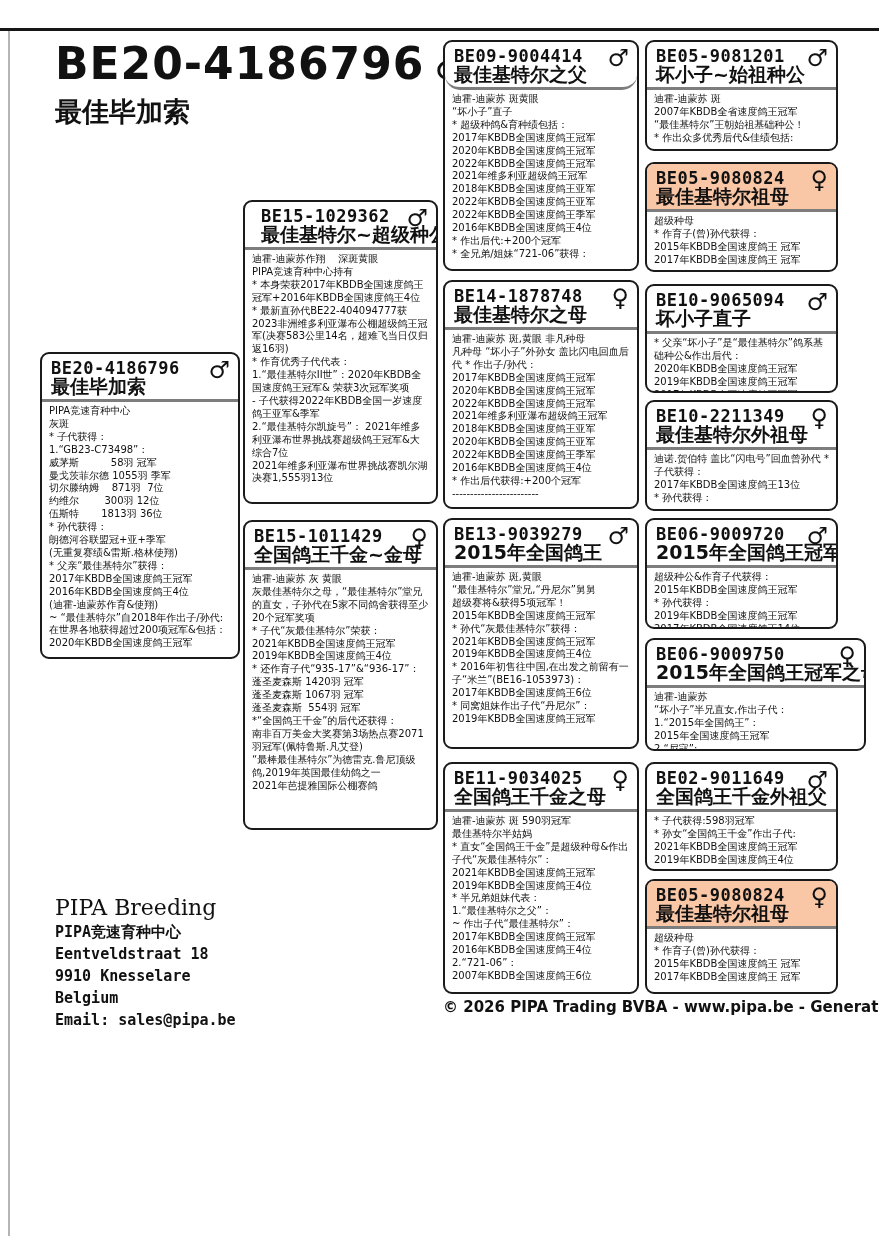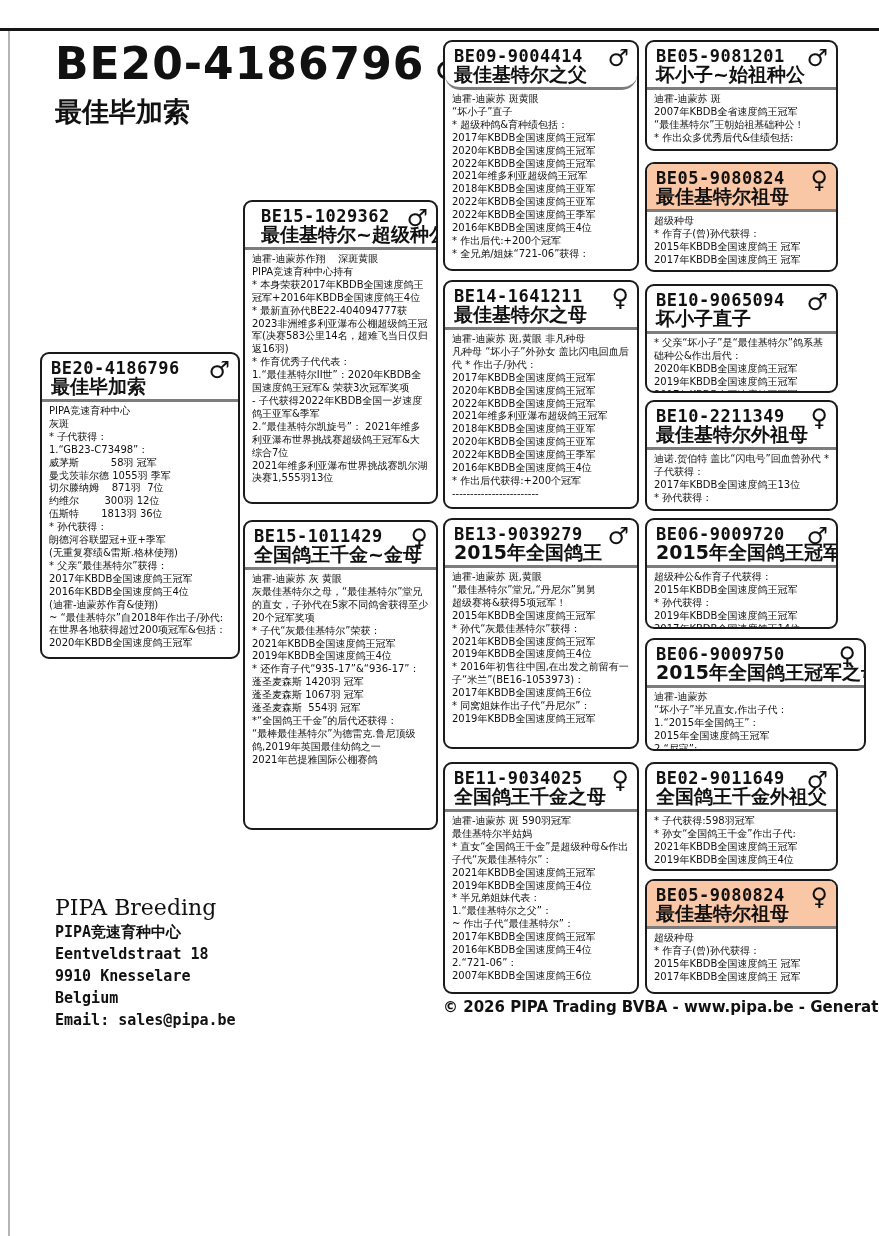--- a/index.html
+++ b/index.html
@@ -122,20 +122,21 @@
           <div class="pline">迪霍-迪蒙苏 灰 黄眼</div>
           <div class="pline">灰最佳基特尔之母，“最佳基特尔”堂兄的直女，子孙代在5家不同鸽舍获得至少20个冠军奖项</div>
           <div class="pline">* 子代“灰最佳基特尔”荣获：</div>
           <div class="pline">2021年KBDB全国速度鸽王冠军</div>
           <div class="pline">2019年KBDB全国速度鸽王4位</div>
           <div class="pline">* 还作育子代“935-17”&amp;“936-17”：</div>
           <div class="pline">蓬圣麦森斯 1420羽 冠军</div>
           <div class="pline">蓬圣麦森斯 1067羽 冠军</div>
           <div class="pline">蓬圣麦森斯  554羽 冠军</div>
           <div class="pline">*“全国鸽王千金”的后代还获得：</div>
+          <div class="pline">南非百万美金大奖赛第3场热点赛2071羽冠军(佩特鲁斯.凡艾登)</div>
           <div class="pline">“最棒最佳基特尔”为德雷克.鲁尼顶级鸽,2019年英国最佳幼鸽之一</div>
           <div class="pline">2021年芭提雅国际公棚赛鸽</div>
         </div>
   </section>
       <section class="pbox c3a" style="border-color: rgb(26, 26, 26);">
     <div class="pbox-header" style="border-bottom-color: rgb(125, 125, 125); border-radius: 15px;">
       <div class="pbox-ring">BE09-9004414</div>
       <div class="pbox-name">最佳基特尔之父</div>
       <div class="pbox-sex">♂</div>
     </div>
@@ -150,21 +151,21 @@
           <div class="pline">2018年KBDB全国速度鸽王亚军</div>
           <div class="pline">2022年KBDB全国速度鸽王亚军</div>
           <div class="pline">2022年KBDB全国速度鸽王季军</div>
           <div class="pline">2016年KBDB全国速度鸽王4位</div>
           <div class="pline">* 作出后代:+200个冠军</div>
           <div class="pline">* 全兄弟/姐妹“721-06”获得：</div>
         </div>
   </section>
       <section class="pbox c3b" style="border-color: rgb(26, 26, 26);">
     <div class="pbox-header" style="border-bottom-color: rgb(125, 125, 125);">
-      <div class="pbox-ring">BE14-1641211</div>
+      <div class="pbox-ring">BE14-1878748</div>
       <div class="pbox-name">最佳基特尔之母</div>
       <div class="pbox-sex">♀</div>
     </div>
     <div class="pbox-body">
           <div class="pline">迪霍-迪蒙苏 斑,黄眼 非凡种母</div>
           <div class="pline">凡种母 “坏小子”外孙女 盖比闪电回血后代 * 作出子/孙代：</div>
           <div class="pline">2017年KBDB全国速度鸽王冠军</div>
           <div class="pline">2020年KBDB全国速度鸽王冠军</div>
           <div class="pline">2022年KBDB全国速度鸽王冠军</div>
           <div class="pline">2021年维多利亚瀑布超级鸽王冠军</div>

